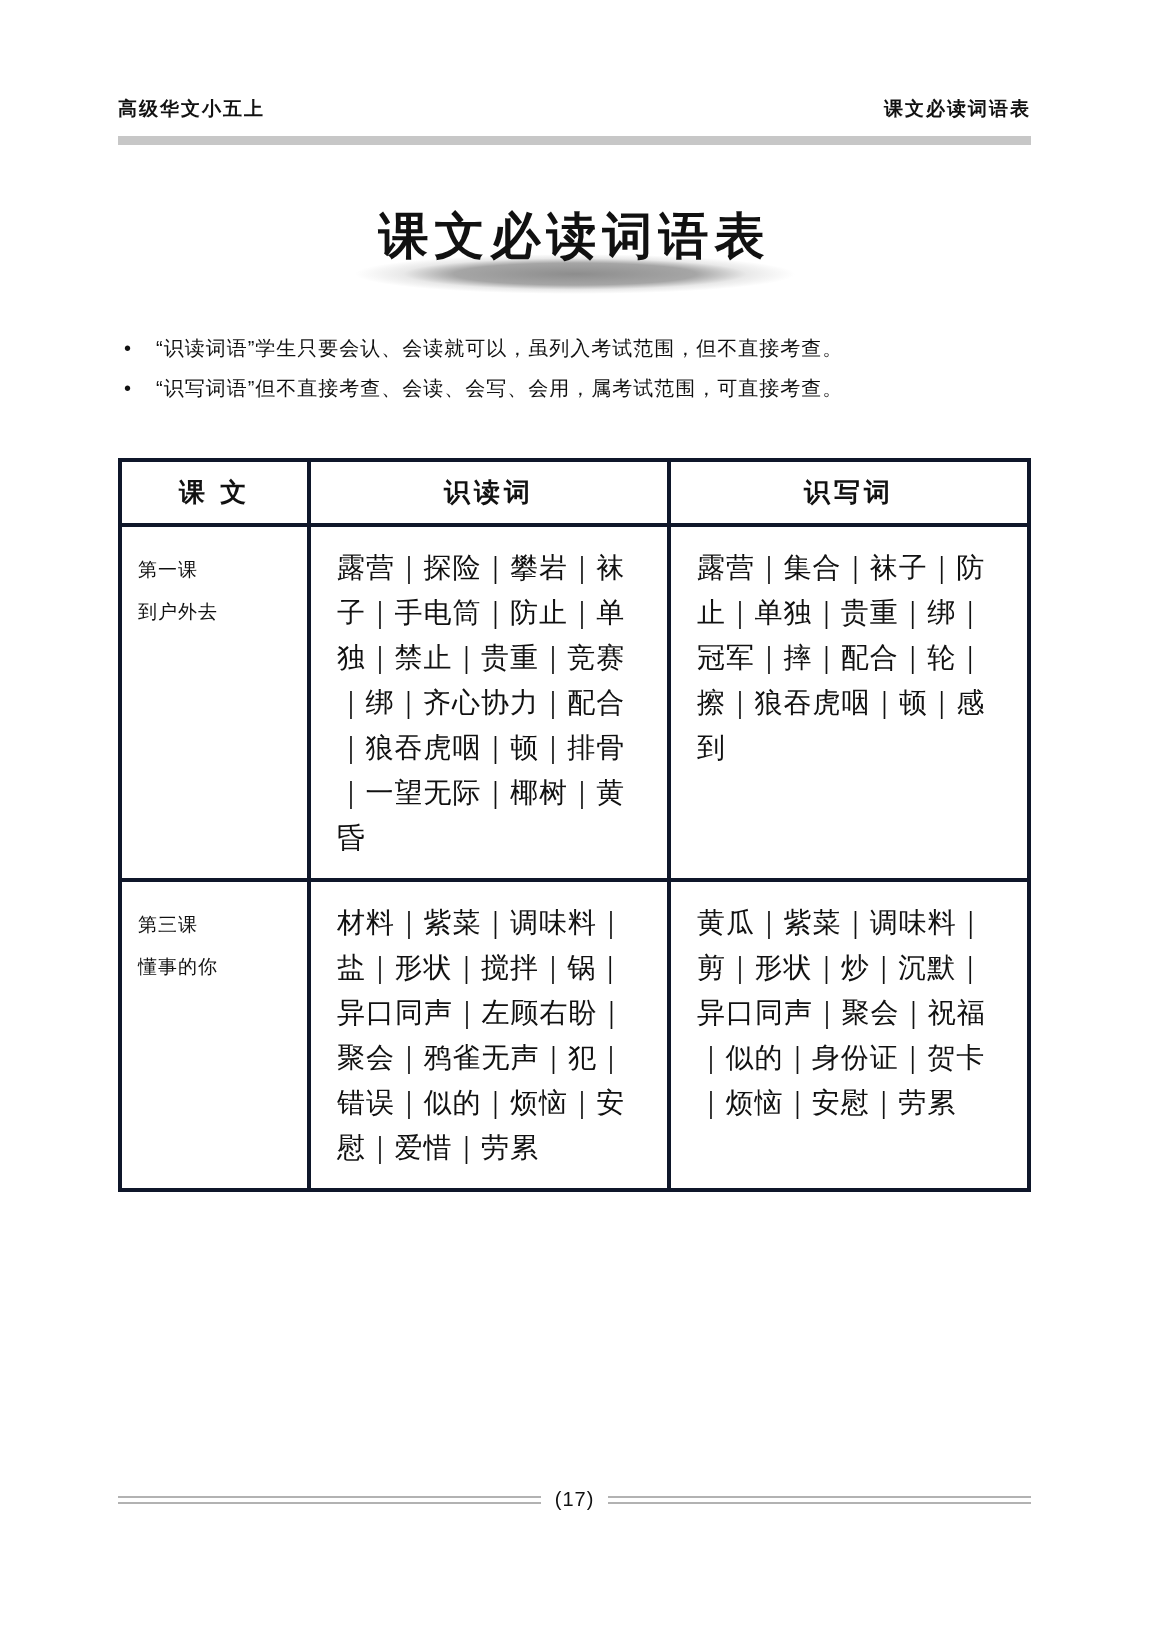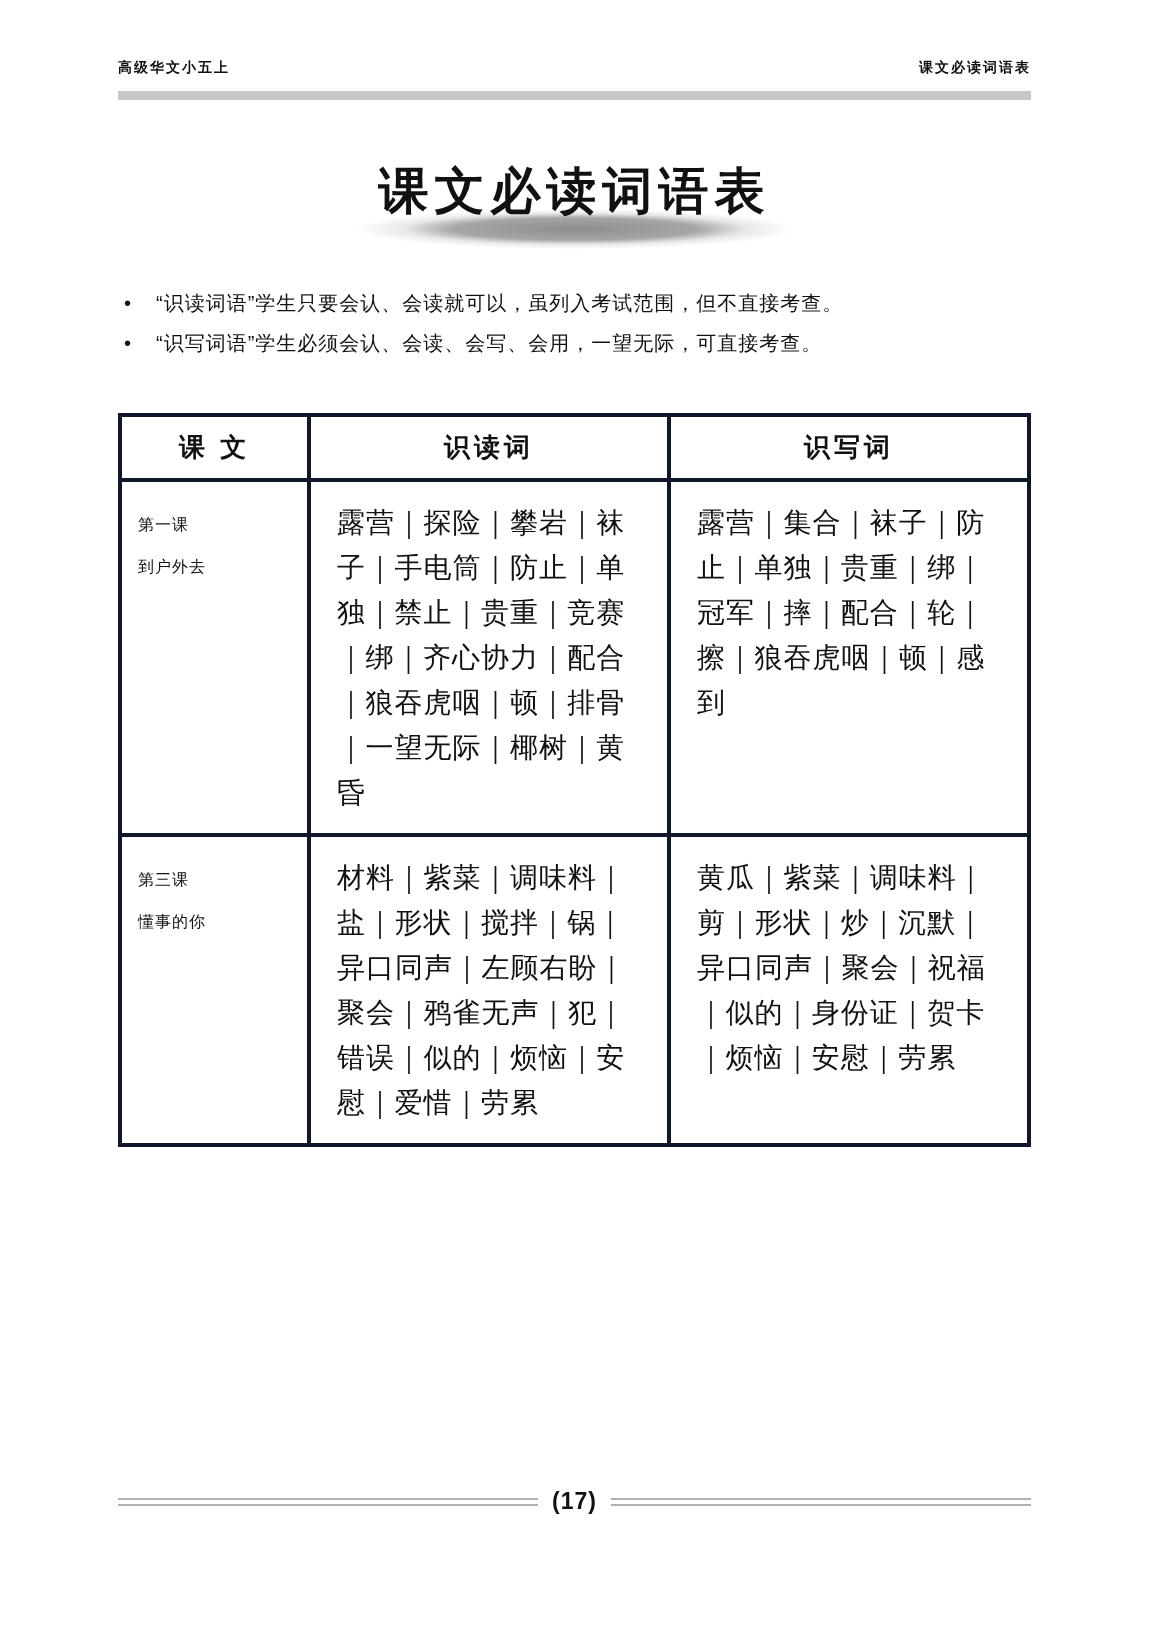--- a/index.html
+++ b/index.html
@@ -16,22 +16,22 @@
     background: #ffffff;
     overflow: hidden;
   }
   .content { padding: 0 118px; }
 
   
   .running-head {
     display: flex;
     justify-content: space-between;
     align-items: baseline;
-    padding-top: 59px;
-    font-size: 14px;
+    padding-top: 96px;
+    font-size: 19px;
     font-weight: bold;
     letter-spacing: 2px;
   }
   .head-rule {
     height: 9px;
     background: #c7c7c7;
     margin-top: 14px;
   }
 
   
@@ -72,21 +72,21 @@
   table.vocab th {
     font-size: 26px;
     font-weight: bold;
     letter-spacing: 4px;
     padding: 13px 8px;
     text-align: center;
   }
   td.lesson-cell {
     width: 20.8%;
     vertical-align: top;
-    font-size: 16px;
+    font-size: 19px;
     line-height: 42px;
     padding: 22px 10px 22px 16px;
     letter-spacing: 1px;
   }
   td.words-cell {
     width: 39.6%;
     vertical-align: top;
     font-family: "Liberation Serif", "DejaVu Serif", serif;
     font-size: 28px;
     line-height: 45px;
@@ -104,22 +104,22 @@
     align-items: center;
     gap: 14px;
   }
   .footer .rule {
     flex: 1;
     height: 8px;
     border-top: 2px solid #b2b2b2;
     border-bottom: 2px solid #b2b2b2;
   }
   .footer .pagenum {
-    font-size: 23px;
-    font-weight: bold;
+    font-size: 20px;
+    font-weight: normal;
     letter-spacing: 1px;
   }
 </style>
 </head>
 <body>
 
 <div class="page">
   <div class="content">
 
     <div class="running-head">
@@ -133,21 +133,21 @@
       <div class="title-shadow"></div>
     </div>
 
     <div class="notes">
       <div class="note">
         <span class="bullet">•</span>
         <span class="note-text">“识读词语”学生只要会认、会读就可以，虽列入考试范围，但不直接考查。</span>
       </div>
       <div class="note">
         <span class="bullet">•</span>
-        <span class="note-text">“识写词语”学生必须会认、会读、会写、会用，一望无际，可直接考查。</span>
+        <span class="note-text">“识写词语”但不直接考查、会读、会写、会用，属考试范围，可直接考查。</span>
       </div>
     </div>
 
     <table class="vocab">
       <thead>
         <tr>
           <th>课  文</th>
           <th>识读词</th>
           <th>识写词</th>
         </tr>

